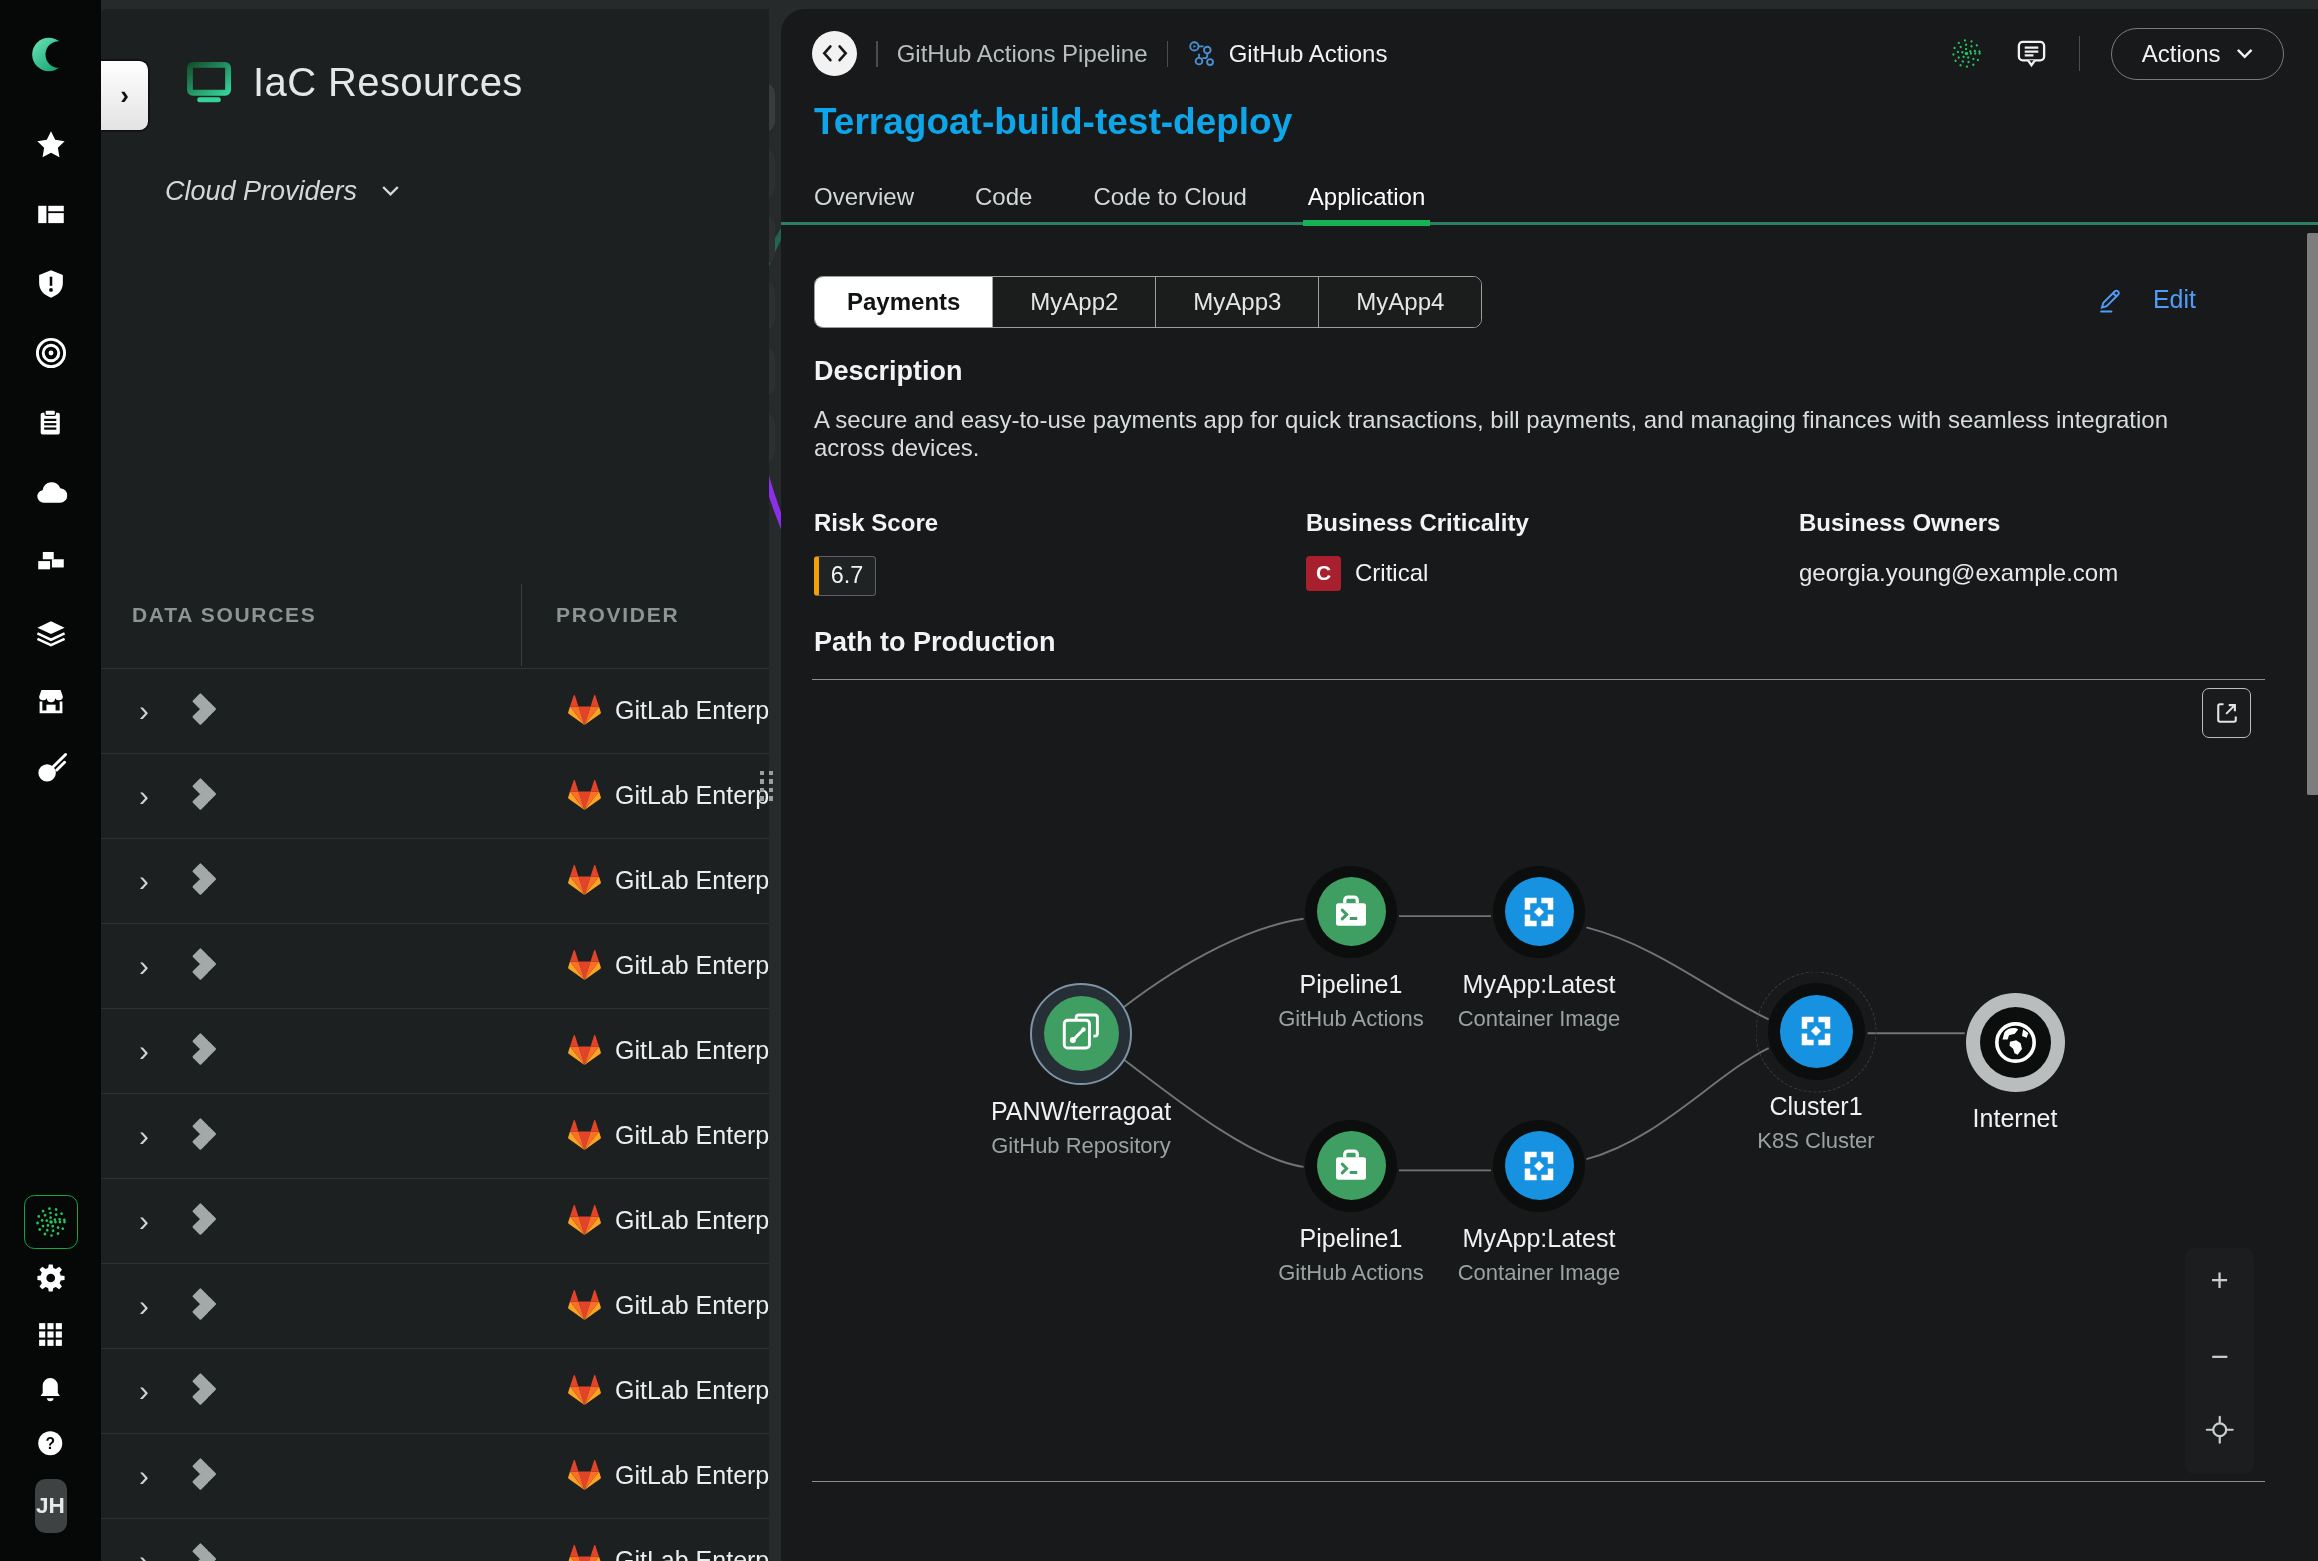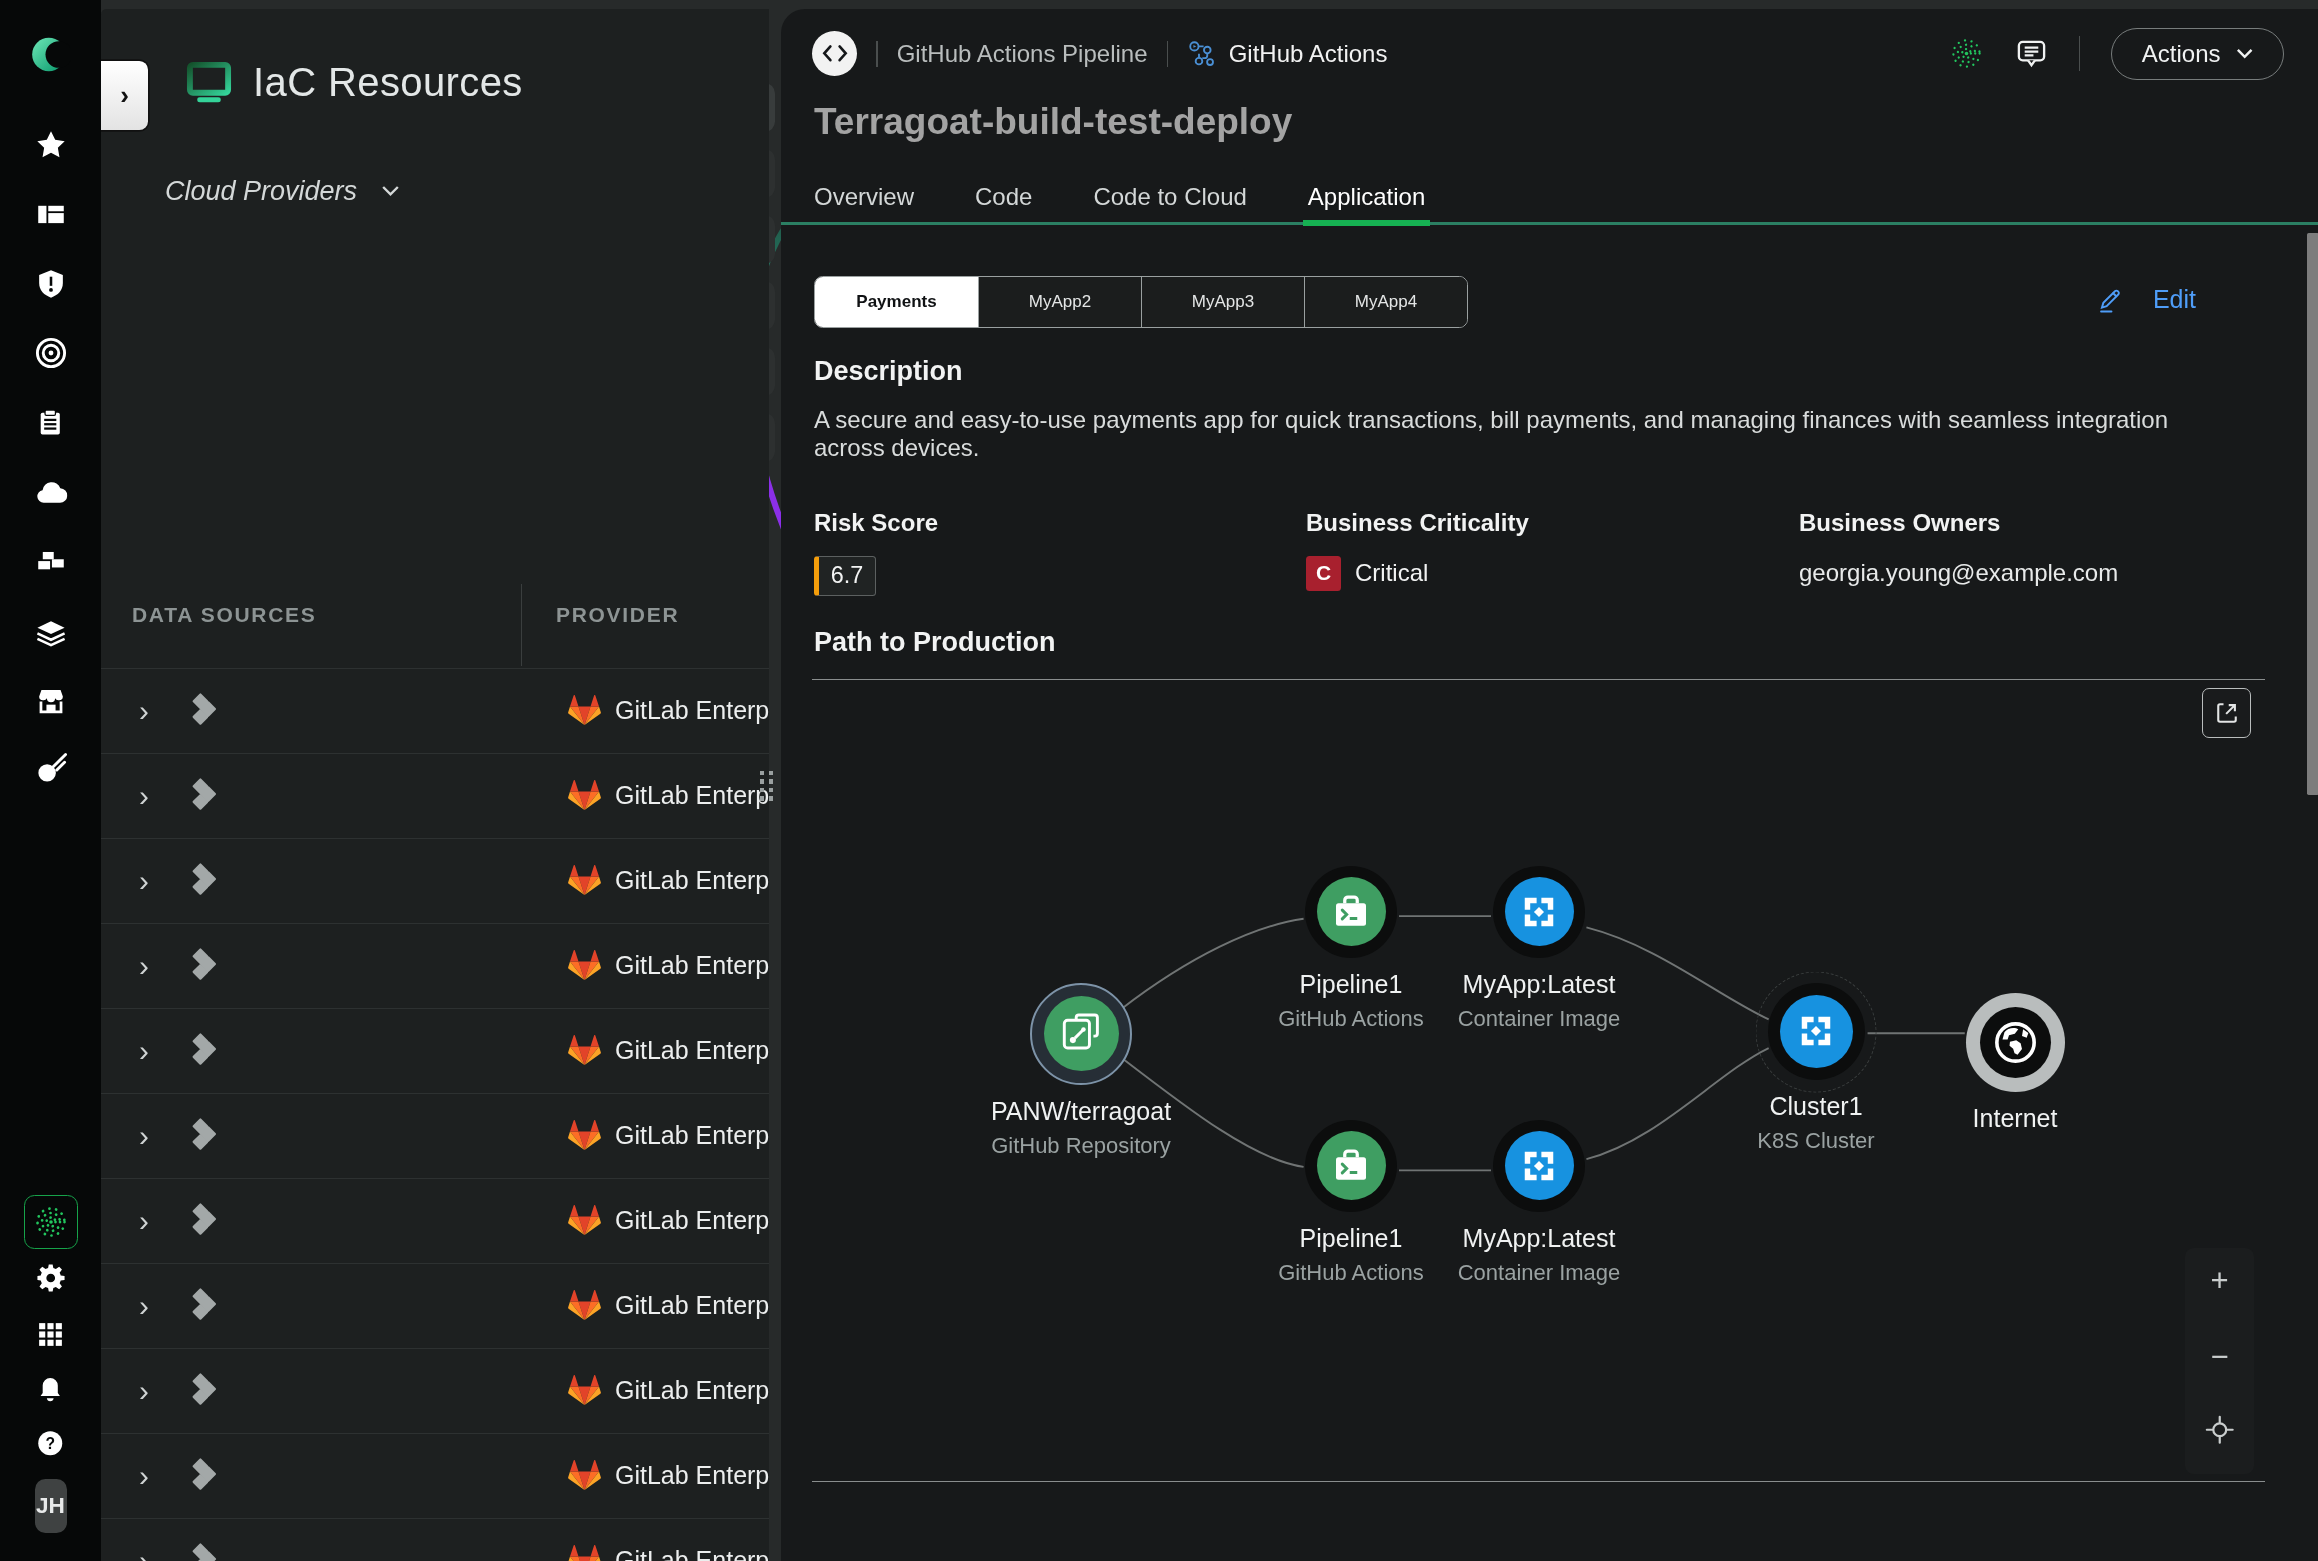--- a/index.html
+++ b/index.html
@@ -59,33 +59,33 @@
   .bc-circle { width:45px; height:45px; border-radius:50%; background:#f2f2f2; display:flex;
     align-items:center; justify-content:center; }
   .bc-sep { width:1.7px; height:26px; background:#4a4e4e; margin:0 19px; }
   .bc-txt1 { font-size:24px; color:#b9bdbd; }
   .bc-txt2 { font-size:24px; color:#f2f2f2; }
   .topbar .spacer { flex:1; }
   .tb-ic { margin-left:31px; cursor:pointer; display:flex; align-items:center; }
   .tb-div { width:1.7px; height:35px; background:#4a4e4e; margin-left:31px; }
   .actions-btn { margin-left:31px; height:52px; padding:0 29.5px; border:1.7px solid #777c7c; border-radius:28px;
     display:flex; align-items:center; gap:15.6px; font-size:24px; color:#f0f2f2; cursor:pointer; background:transparent; }
-  .page-title { position:absolute; left:33px; top:92px; font-size:37px; font-weight:bold; color:#a3a3a3; }
+  .page-title { position:absolute; left:33px; top:92px; font-size:37px; font-weight:bold; color:#0ea5e9; }
 
   .tabs { position:absolute; left:33px; top:174px; right:0; height:42px; display:flex; gap:61px; }
   .tabs:after { content:""; position:absolute; left:-33px; right:0; bottom:0; height:2.6px; background:#2b7f63; }
   .tab { font-size:24px; color:#d3d7d7; cursor:pointer; position:relative; padding-bottom:14px; }
   .tab.active { color:#ffffff; }
   .tab.active:after { content:""; position:absolute; left:-5.2px; right:-5.2px; bottom:-1.7px; height:6px;
     background:#16b152; z-index:2; }
 
   .seg { position:absolute; left:33px; top:267px; height:52px; display:flex;
     border:1.7px solid #9aa0a0; border-radius:8.7px; overflow:hidden; }
   .seg-btn { min-width:163px; padding:0 32px; display:flex; align-items:center; justify-content:center;
-    font-size:17px; color:#e4e6e6; background:#1b1d1d; border-left:1.7px solid #9aa0a0; cursor:pointer; }
+    font-size:24px; color:#e4e6e6; background:#1b1d1d; border-left:1.7px solid #9aa0a0; cursor:pointer; }
   .seg-btn:first-child { border-left:none; }
   .seg-btn.active { background:#ffffff; color:#101214; font-weight:bold; }
 
   .edit-link { position:absolute; right:123px; top:276px; display:flex; align-items:center; gap:28px;
     color:#4f9df8; font-size:25px; cursor:pointer; }
 
   .h-desc { position:absolute; left:33px; top:347px; font-size:27px; font-weight:bold; color:#f2f3f3; }
   .p-desc { position:absolute; left:33px; top:397px; right:104px; font-size:24px; color:#d9dcdc; }
 
   .field { position:absolute; top:500px; }

